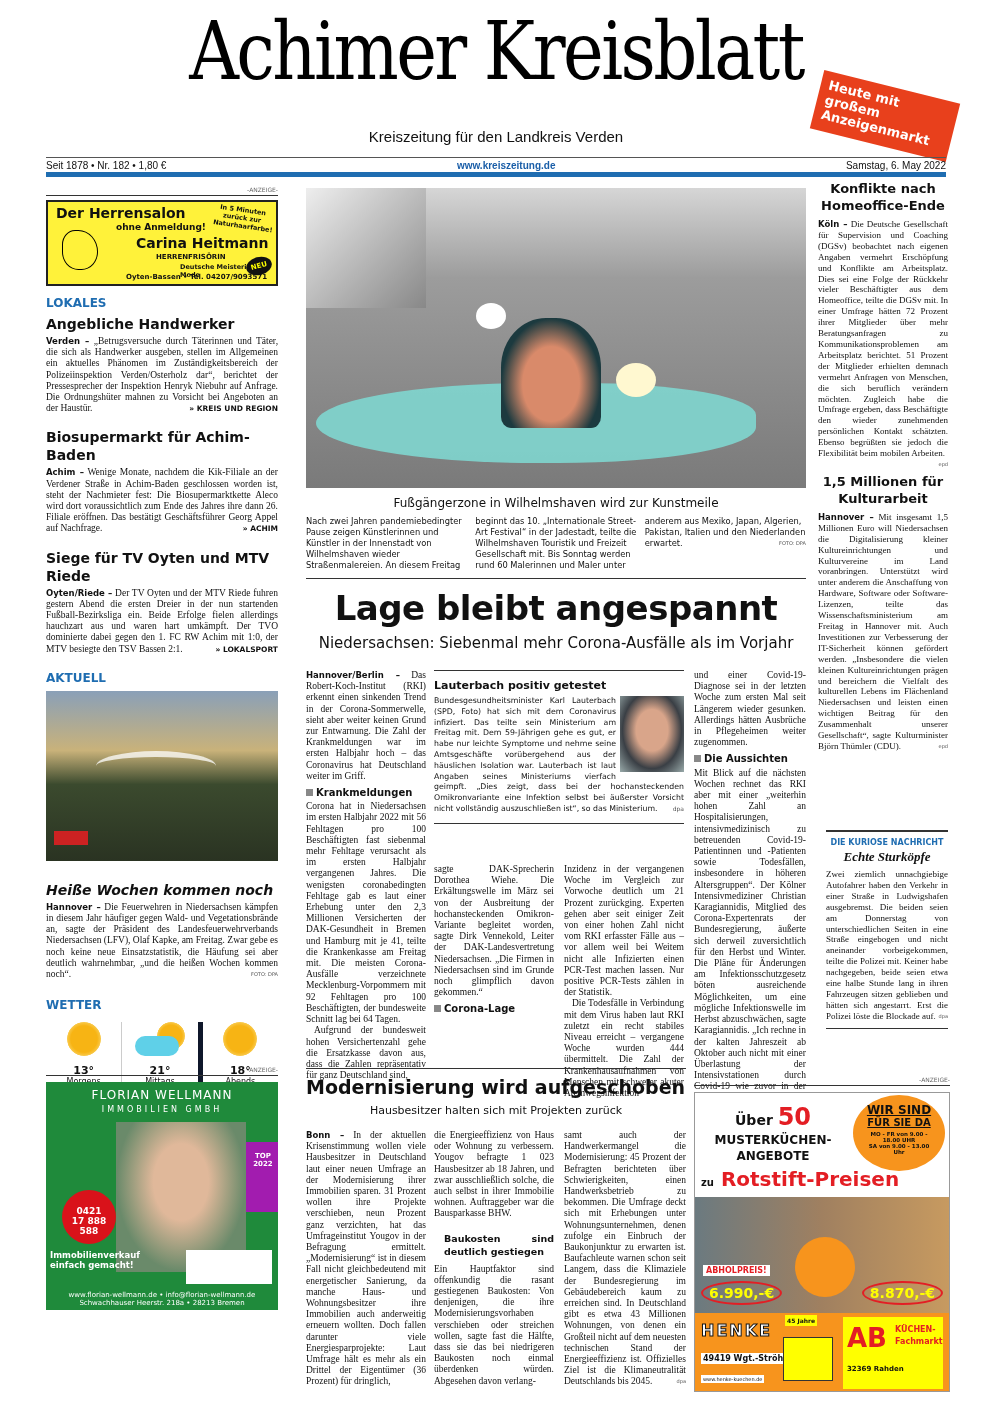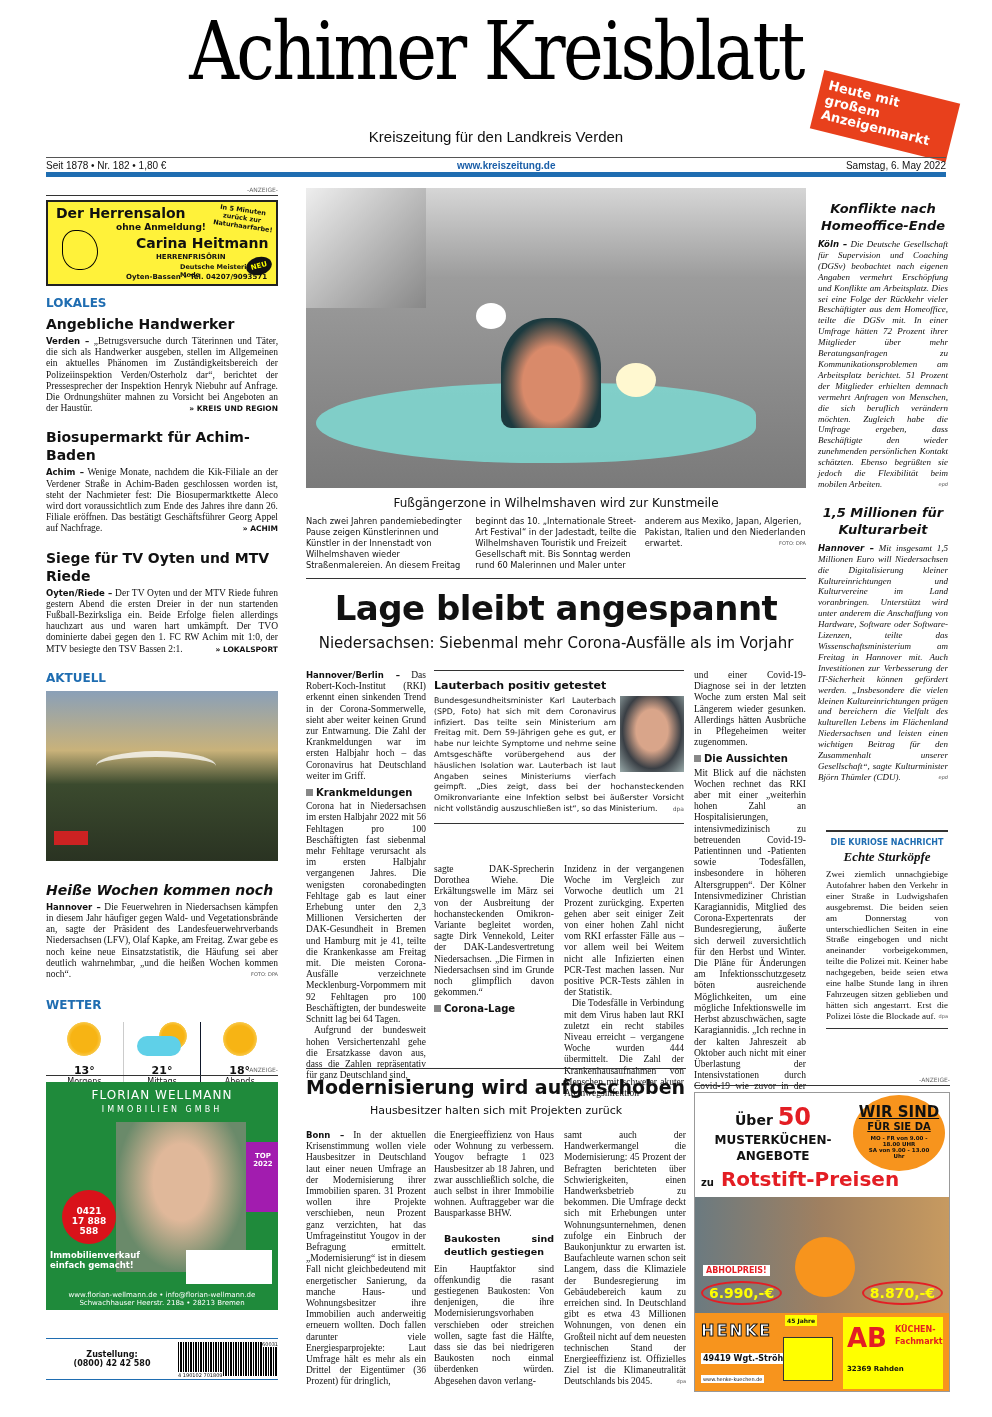--- a/index.html
+++ b/index.html
@@ -84,21 +84,21 @@
     <span class="credit">FOTO: DPA</span>
   </div>
 
   <div class="section-label" style="margin-top:18px;">WETTER</div>
   <div style="display:flex; margin-top:10px; height:70px;">
     <div style="flex:1; text-align:center; border-right:1px solid #ccc;">
       <div class="sun"></div>
       <div style="font-family:'DejaVu Sans',sans-serif; font-weight:bold; font-size:11px; margin-top:8px;">13°</div>
       <div style="font-family:'DejaVu Sans',sans-serif; font-size:8px;">Morgens</div>
     </div>
-    <div style="flex:1; text-align:center; border-right:1px solid #0f172a; position:relative;">
+    <div style="flex:1; text-align:center; border-right:5px solid #0f172a; position:relative;">
       <div style="position:relative; width:50px; height:34px; margin:0 auto;">
         <div class="sun" style="position:absolute; right:0; top:0; width:28px; height:28px;"></div>
         <div class="cloud" style="left:0; top:14px;"></div>
       </div>
       <div style="font-family:'DejaVu Sans',sans-serif; font-weight:bold; font-size:11px; margin-top:8px;">21°</div>
       <div style="font-family:'DejaVu Sans',sans-serif; font-size:8px;">Mittags</div>
     </div>
     <div style="flex:1; text-align:center;">
       <div class="sun"></div>
       <div style="font-family:'DejaVu Sans',sans-serif; font-weight:bold; font-size:11px; margin-top:8px;">18°</div>
@@ -123,30 +123,20 @@
     <div style="position:absolute; left:4px; top:168px; font-weight:bold; font-size:8.5px;">
       <div>Immobilienverkauf</div>
       <div>einfach gemacht!</div>
     </div>
     <div style="position:absolute; left:140px; top:168px; width:86px; height:34px; background:#fff;"></div>
     <div style="position:absolute; left:0; bottom:3px; width:100%; text-align:center; font-size:7px;">
       <div>www.florian-wellmann.de • info@florian-wellmann.de</div>
       <div>Schwachhauser Heerstr. 218a • 28213 Bremen</div>
     </div>
   </div>
-  <div style="margin-top:28px; border-top:1px solid #1f6db1; border-bottom:1px solid #1f6db1; height:42px; display:flex; align-items:center;">
-    <div style="flex:1; text-align:center; font-family:'DejaVu Sans',sans-serif; font-weight:bold; font-size:8px;">
-      <div>Zustellung:</div>
-      <div>(0800) 42 42 580</div>
-    </div>
-    <div style="width:100px; height:34px; background:repeating-linear-gradient(90deg,#000 0 1px,#fff 1px 2px,#000 2px 4px,#fff 4px 5px); position:relative;">
-      <span style="position:absolute; bottom:-2px; left:0; background:#fff; font-size:5px; font-family:'DejaVu Sans',sans-serif;">4 190102 701809</span>
-      <span style="position:absolute; top:-1px; right:0; background:#fff; font-size:5px; font-family:'DejaVu Sans',sans-serif;">60031</span>
-    </div>
-  </div>
 </div>
 
 <div class="abs photo" style="left:306px; top:188px; width:500px; height:300px; background:linear-gradient(180deg,#d6d6d6 0%,#9c9c9c 30%,#7a7a7a 100%);">
   <div style="position:absolute; left:0; top:0; width:120px; height:120px; background:linear-gradient(135deg,#eee,#888);"></div>
   <div style="position:absolute; left:10px; top:195px; width:440px; height:80px; background:#7fd6cf; border-radius:50% 40% 45% 50%; opacity:0.9;"></div>
   <div style="position:absolute; left:195px; top:130px; width:100px; height:110px; background:radial-gradient(ellipse at 50% 60%, #d98a6a 40%, #1c3a3f 70%); border-radius:45% 45% 10% 10%;"></div>
   <div style="position:absolute; left:170px; top:115px; width:30px; height:26px; background:#fff; border-radius:50%;"></div>
   <div style="position:absolute; left:310px; top:175px; width:40px; height:34px; background:#fff8d0; border-radius:50%;"></div>
 </div>
 <div class="abs" style="left:306px; top:496px; width:500px;">
@@ -207,21 +197,21 @@
 <div class="abs body" style="left:434px; top:1130px; width:120px;">
   <span>die Energieeffizienz von Haus oder Wohnung zu verbessern. Yougov befragte 1 023 Hausbesitzer ab 18 Jahren, und zwar ausschließlich solche, die auch selbst in ihrer Immobilie wohnen. Auftraggeber war die Bausparkasse BHW.</span>
   <div style="font-family:'DejaVu Sans',sans-serif; font-weight:bold; font-size:9.5px; line-height:13px; margin:12px 0 6px 10px;">Baukosten sind deutlich gestiegen</div>
   <span>Ein Hauptfaktor sind offenkundig die rasant gestiegenen Baukosten: Von denjenigen, die ihre Modernisierungsvorhaben verschieben oder streichen wollen, sagte fast die Hälfte, dass sie das bei niedrigeren Baukosten noch einmal überdenken würden. Abgesehen davon verlang-</span>
 </div>
 <div class="abs body" style="left:564px; top:1130px; width:122px;">
   <span>samt auch der Handwerkermangel die Modernisierung: 45 Prozent der Befragten berichteten über Schwierigkeiten, einen Handwerksbetrieb zu bekommen. Die Umfrage deckt sich mit Erhebungen unter Wohnungsunternehmen, denen zufolge ein Einbruch der Baukonjunktur zu erwarten ist. Baufachleute warnen schon seit Langem, dass die Klimaziele der Bundesregierung im Gebäudebereich kaum zu erreichen sind. In Deutschland gibt es etwa 43 Millionen Wohnungen, von denen ein Großteil nicht auf dem neuesten technischen Stand der Energieeffizienz ist. Offizielles Ziel ist die Klimaneutralität Deutschlands bis 2045.</span>
   <span class="credit">dpa</span>
 </div>
 
-<div class="abs" style="left:818px; top:200px; width:130px;font-style:italic;">
+<div class="abs" style="left:818px; top:180px; width:130px;">
   <div class="hl" style="text-align:center; font-size:13px; line-height:17px;">Konflikte nach Homeoffice-Ende</div>
   <div class="body" style="margin-top:5px; font-size:9px; line-height:10.9px;">
     <b>Köln –</b> <span>Die Deutsche Gesellschaft für Supervision und Coaching (DGSv) beobachtet nach eigenen Angaben vermehrt Erschöpfung und Konflikte am Arbeitsplatz. Dies sei eine Folge der Rückkehr vieler Beschäftigter aus dem Homeoffice, teilte die DGSv mit. In einer Umfrage hätten 72 Prozent ihrer Mitglieder über mehr Beratungsanfragen zu Kommunikationsproblemen am Arbeitsplatz berichtet. 51 Prozent der Mitglieder erhielten demnach vermehrt Anfragen von Menschen, die sich beruflich verändern möchten. Zugleich habe die Umfrage ergeben, dass Beschäftigte den wieder zunehmenden persönlichen Kontakt schätzten. Ebenso begrüßten sie jedoch die Flexibilität beim mobilen Arbeiten.</span>
     <span class="credit">epd</span>
   </div>
   <div class="hl" style="text-align:center; font-size:13px; line-height:17px; margin-top:14px;">1,5 Millionen für Kulturarbeit</div>
   <div class="body" style="margin-top:5px; font-size:9px; line-height:10.9px;">
     <b>Hannover –</b> <span>Mit insgesamt 1,5 Millionen Euro will Niedersachsen die Digitalisierung kleiner Kultureinrichtungen und Kulturvereine im Land voranbringen. Unterstützt wird unter anderem die Anschaffung von Hardware, Software oder Software-Lizenzen, teilte das Wissenschaftsministerium am Freitag in Hannover mit. Auch Investitionen zur Verbesserung der IT-Sicherheit können gefördert werden. „Insbesondere die vielen kleinen Kultureinrichtungen prägen und bereichern die Vielfalt des kulturellen Lebens im Flächenland Niedersachsen und leisten einen wichtigen Beitrag für den Zusammenhalt unserer Gesellschaft“, sagte Kulturminister Björn Thümler (CDU).</span>
     <span class="credit">epd</span>
   </div>
@@ -245,21 +235,21 @@
       <span>Über</span>
       <span style="color:#e31e24; font-size:24px;">50</span>
     </div>
     <div style="position:absolute; left:8px; top:40px; font-weight:bold; font-size:12px; width:140px; text-align:center;">MUSTERKÜCHEN-</div>
     <div style="position:absolute; left:8px; top:56px; font-weight:bold; font-size:12px; width:140px; text-align:center;">ANGEBOTE</div>
     <div style="position:absolute; left:6px; top:74px; font-weight:bold; font-size:20px; color:#e31e24;">
       <span style="color:#111; font-size:10px;">zu</span>
       <span>Rotstift-Preisen</span>
     </div>
     <div style="position:absolute; left:158px; top:2px; width:92px; height:76px; border-radius:50%; background:#f7941d; text-align:center; font-weight:bold;">
-      <div style="font-size:15px; margin-top:8px; text-decoration:underline;">WIR SIND</div>
+      <div style="font-size:12px; margin-top:8px; text-decoration:underline;">WIR SIND</div>
       <div style="font-size:10px; text-decoration:underline;">FÜR SIE DA</div>
       <div style="font-size:5.5px; margin-top:3px; padding:0 12px;">MO - FR von 9.00 - 18.00 UHR</div>
       <div style="font-size:5.5px; padding:0 12px;">SA von 9.00 - 13.00 Uhr</div>
     </div>
     <div style="position:absolute; left:0; top:104px; width:100%; height:116px; background:linear-gradient(90deg,#6b7a80 0%,#a08060 50%,#c79a60 100%);">
       <div style="position:absolute; left:8px; top:68px; color:#e31e24; background:#fff; font-size:8px; font-weight:bold; padding:1px 3px;">ABHOLPREIS!</div>
       <div style="position:absolute; left:6px; top:84px; color:#ff0; font-size:14px; font-weight:bold; border:2px solid #e31e24; border-radius:50%; padding:2px 6px;">6.990,-€</div>
       <div style="position:absolute; right:6px; top:84px; color:#ff0; font-size:14px; font-weight:bold; border:2px solid #e31e24; border-radius:50%; padding:2px 6px;">8.870,-€</div>
       <div style="position:absolute; left:100px; top:40px; width:60px; height:60px; border-radius:50%; background:#f7941d;"></div>
     </div>

